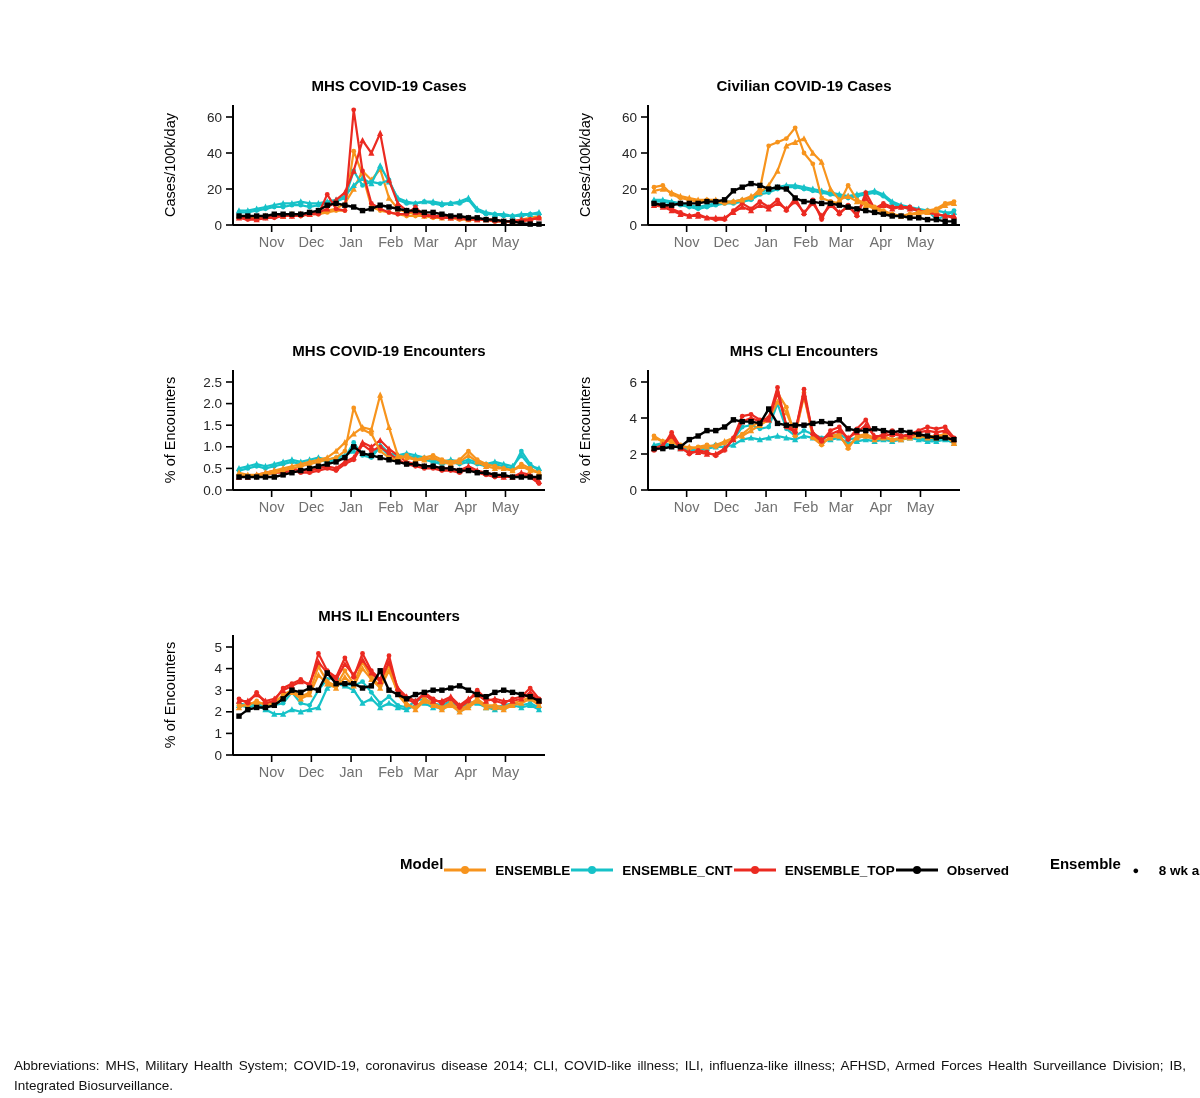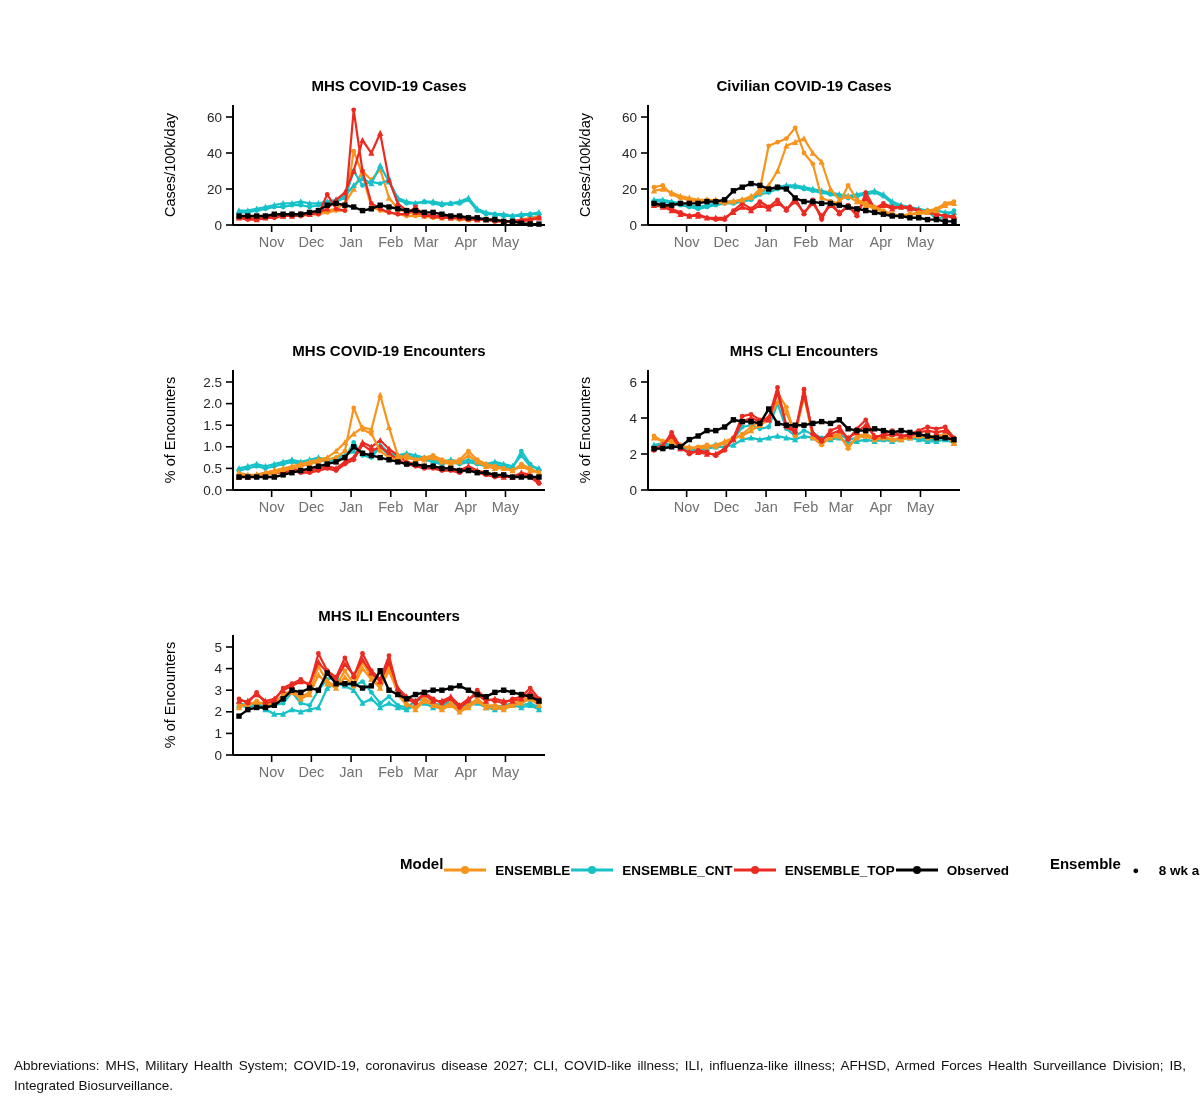--- a/index.html
+++ b/index.html
@@ -1502,13 +1502,13 @@
       <span class="mk mk-triangle">▲</span>
       <span class="lg-label">6 wk ahead</span>
     </div>
     <div class="lg-item">
       <span class="mk mk-square">■</span>
       <span class="lg-label">Observed</span>
     </div>
   </div>
 </div>
 
-<p class="footnote">Abbreviations: MHS, Military Health System; COVID-19, coronavirus disease 2027; CLI, COVID-like illness; ILI, influenza-like illness; AFHSD, Armed Forces Health Surveillance Division; IB, Integrated Biosurveillance.</p>
+<p class="footnote">Abbreviations: MHS, Military Health System; COVID-19, coronavirus disease 2014; CLI, COVID-like illness; ILI, influenza-like illness; AFHSD, Armed Forces Health Surveillance Division; IB, Integrated Biosurveillance.</p>
 
 </body></html>

